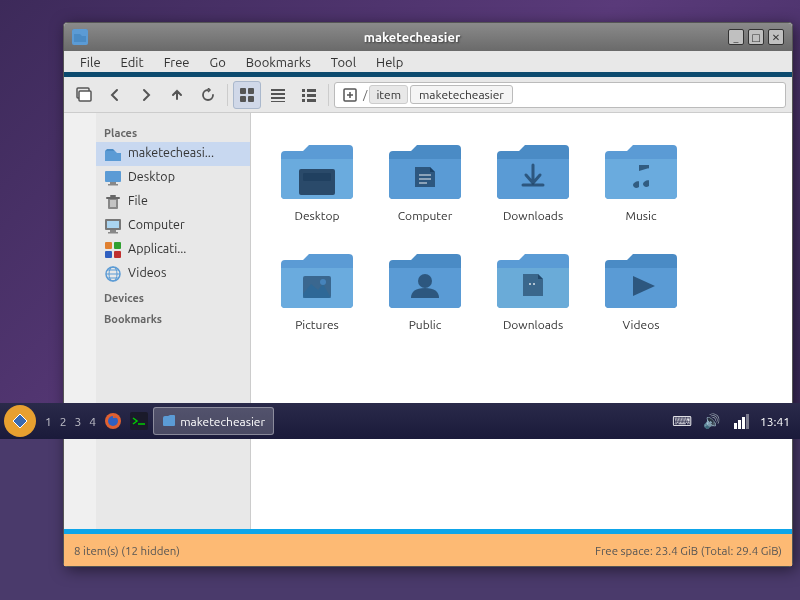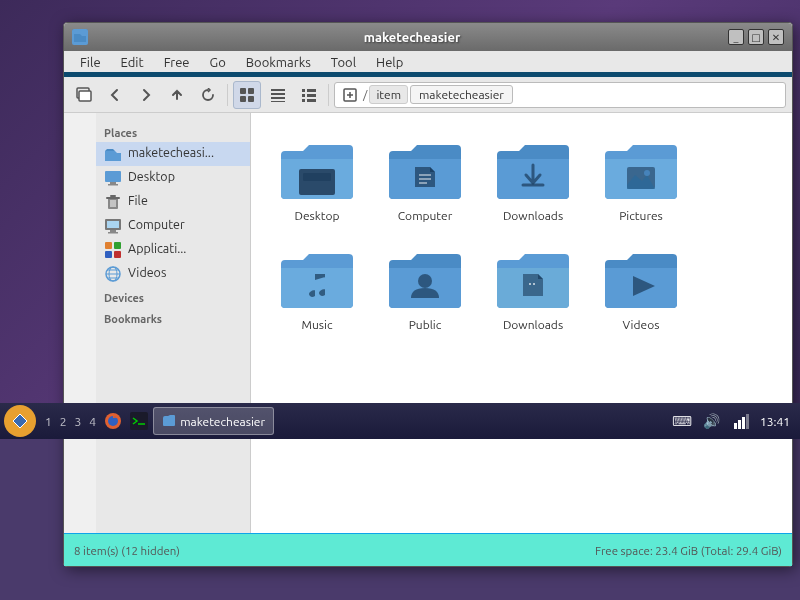--- a/index.html
+++ b/index.html
@@ -242,26 +242,26 @@
     .folder-label {
       font-size: 12px;
       color: #333;
       text-align: center;
       margin-top: 4px;
       word-break: break-word;
     }
 
     
     .status-bar {
-      background: #5eead4;
+      background: #fdba74;
       height: 24px;
       display: flex;
       align-items: center;
       padding: 16px 10px;
-      border-top: 1px solid #0ea5e9;
+      border-top: 5px solid #0ea5e9;
       font-size: 11.5px;
       color: #555;
       justify-content: space-between;
     }
 
     
     .taskbar {
       position: absolute;
       bottom: 0;
       left: 0;
@@ -543,34 +543,34 @@
             <path d="M40 28 L40 44 M33 38 L40 46 L47 38" fill="none" stroke="#1a3a5a" stroke-width="3" stroke-linecap="round" stroke-linejoin="round" opacity="0.7"></path>
             <line x1="30" y1="48" x2="50" y2="48" stroke="#1a3a5a" stroke-width="3" stroke-linecap="round" opacity="0.7"></line>
           </svg>
           <span class="folder-label">Downloads</span>
         </div>
 
         <div class="file-item">
           <svg class="folder-svg" viewBox="0 0 80 68">
             <path d="M4 18 Q4 14 8 14 L26 14 L32 8 L72 8 Q76 8 76 12 L76 58 Q76 62 72 62 L8 62 Q4 62 4 58 Z" fill="#5b9bd5"></path>
             <path d="M4 22 L76 22 L76 58 Q76 62 72 62 L8 62 Q4 62 4 58 Z" fill="#6aabde"></path>
+            <path d="M38 28 L38 44 Q35 44 33 46 Q31 48 33 50 Q35 52 38 50 L38 34 L48 31 L48 43 Q45 43 43 45 Q41 47 43 49 Q45 51 48 49 L48 28 Z" fill="#1a3a5a" opacity="0.7"></path>
+          </svg>
+          <span class="folder-label">Music</span>
+        </div>
+
+        <div class="file-item">
+          <svg class="folder-svg" viewBox="0 0 80 68">
+            <path d="M4 18 Q4 14 8 14 L26 14 L32 8 L72 8 Q76 8 76 12 L76 58 Q76 62 72 62 L8 62 Q4 62 4 58 Z" fill="#5b9bd5"></path>
+            <path d="M4 22 L76 22 L76 58 Q76 62 72 62 L8 62 Q4 62 4 58 Z" fill="#6aabde"></path>
             <rect x="26" y="30" width="28" height="22" rx="2" fill="#1a3a5a" opacity="0.6"></rect>
             <path d="M26 48 L34 38 L41 44 L46 38 L54 52 L26 52 Z" fill="#2a6a9a" opacity="0.7"></path>
             <circle cx="46" cy="36" r="3" fill="#4a8bc5" opacity="0.8"></circle>
           </svg>
           <span class="folder-label">Pictures</span>
-        </div>
-
-        <div class="file-item">
-          <svg class="folder-svg" viewBox="0 0 80 68">
-            <path d="M4 18 Q4 14 8 14 L26 14 L32 8 L72 8 Q76 8 76 12 L76 58 Q76 62 72 62 L8 62 Q4 62 4 58 Z" fill="#5b9bd5"></path>
-            <path d="M4 22 L76 22 L76 58 Q76 62 72 62 L8 62 Q4 62 4 58 Z" fill="#6aabde"></path>
-            <path d="M38 28 L38 44 Q35 44 33 46 Q31 48 33 50 Q35 52 38 50 L38 34 L48 31 L48 43 Q45 43 43 45 Q41 47 43 49 Q45 51 48 49 L48 28 Z" fill="#1a3a5a" opacity="0.7"></path>
-          </svg>
-          <span class="folder-label">Music</span>
         </div>
 
         <div class="file-item">
           <svg class="folder-svg" viewBox="0 0 80 68">
             <path d="M4 18 Q4 14 8 14 L26 14 L32 8 L72 8 Q76 8 76 12 L76 58 Q76 62 72 62 L8 62 Q4 62 4 58 Z" fill="#4a8bc5"></path>
             <path d="M4 22 L76 22 L76 58 Q76 62 72 62 L8 62 Q4 62 4 58 Z" fill="#5a9bd5"></path>
             <circle cx="40" cy="35" r="7" fill="#1a3a5a" opacity="0.7"></circle>
             <path d="M26 52 Q26 42 40 42 Q54 42 54 52" fill="#1a3a5a" opacity="0.7"></path>
           </svg>
           <span class="folder-label">Public</span>

